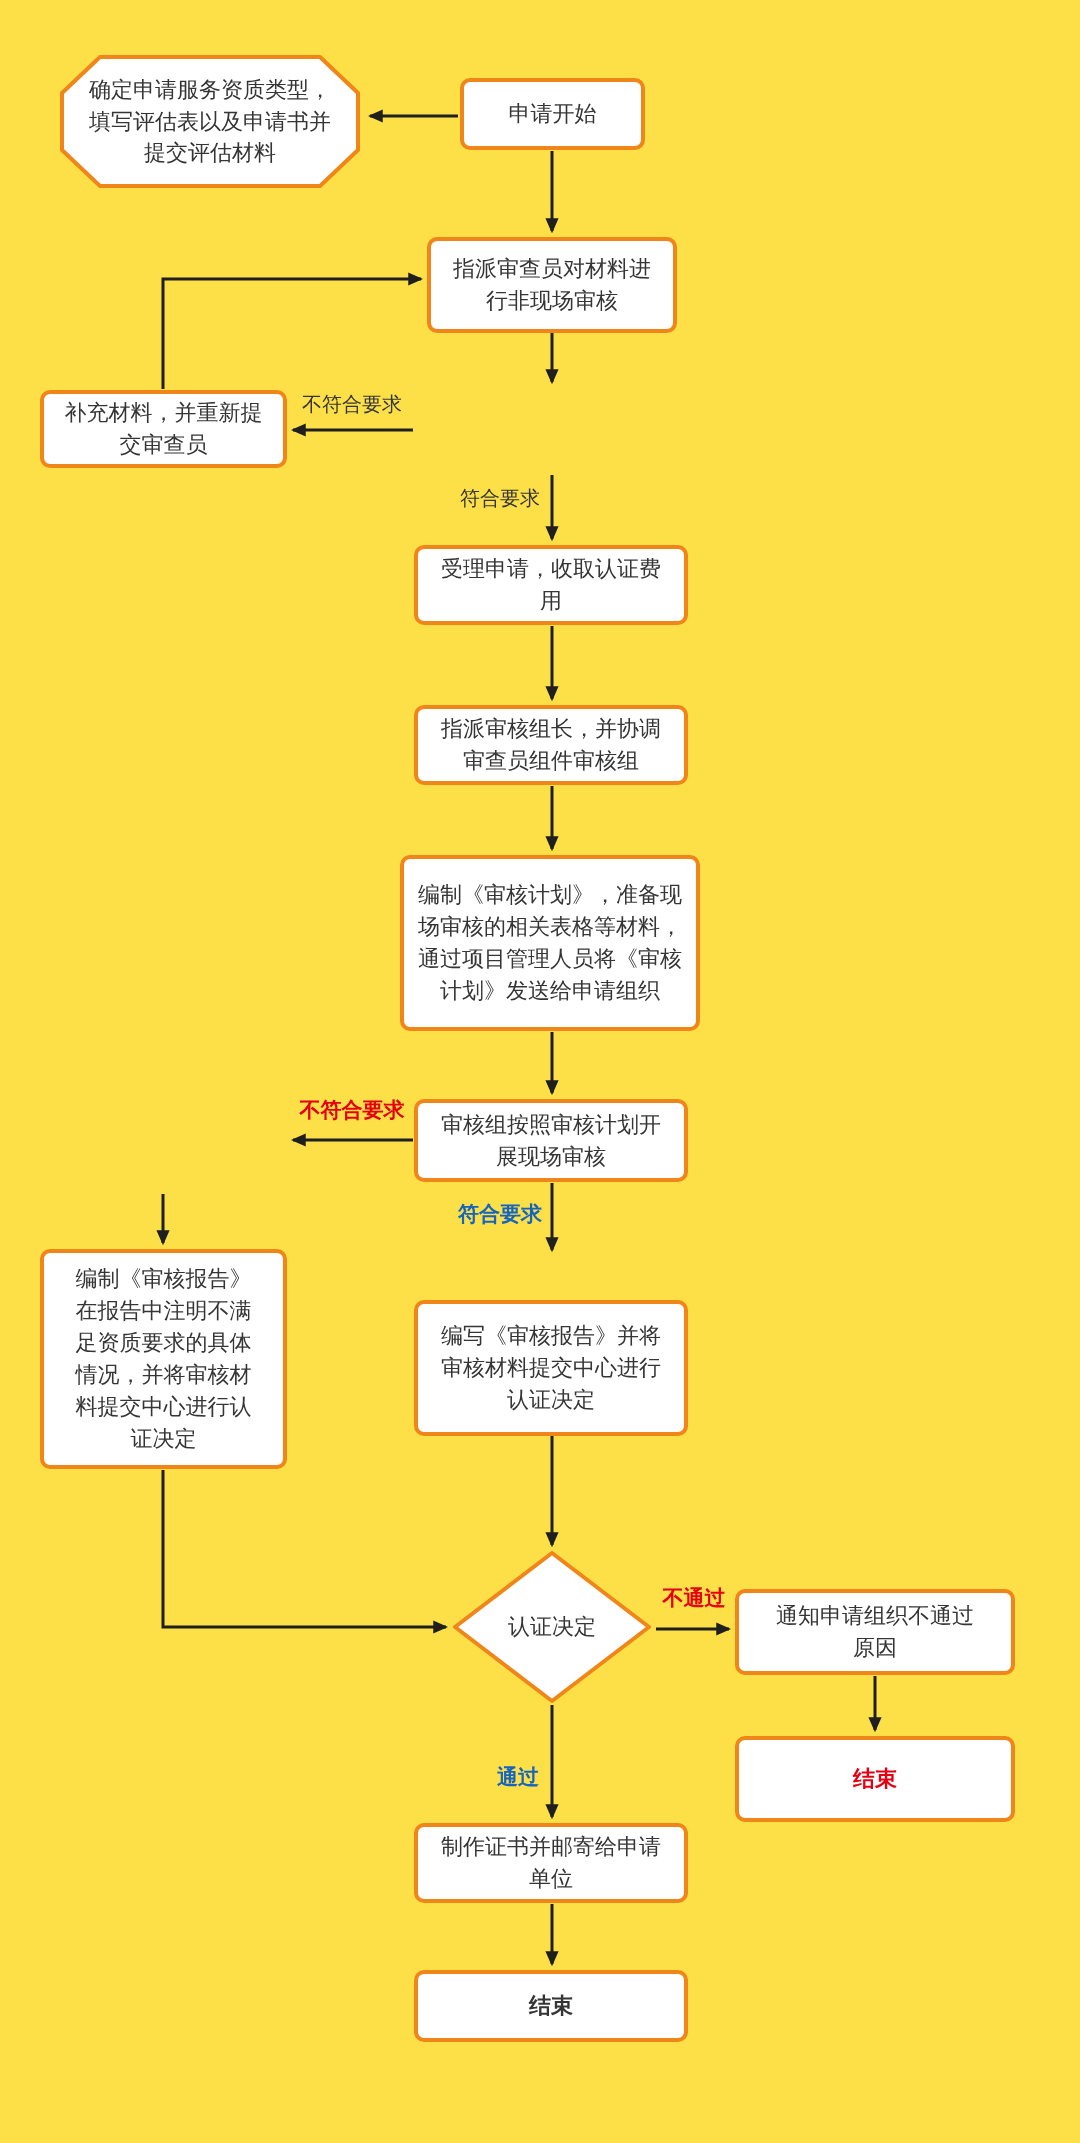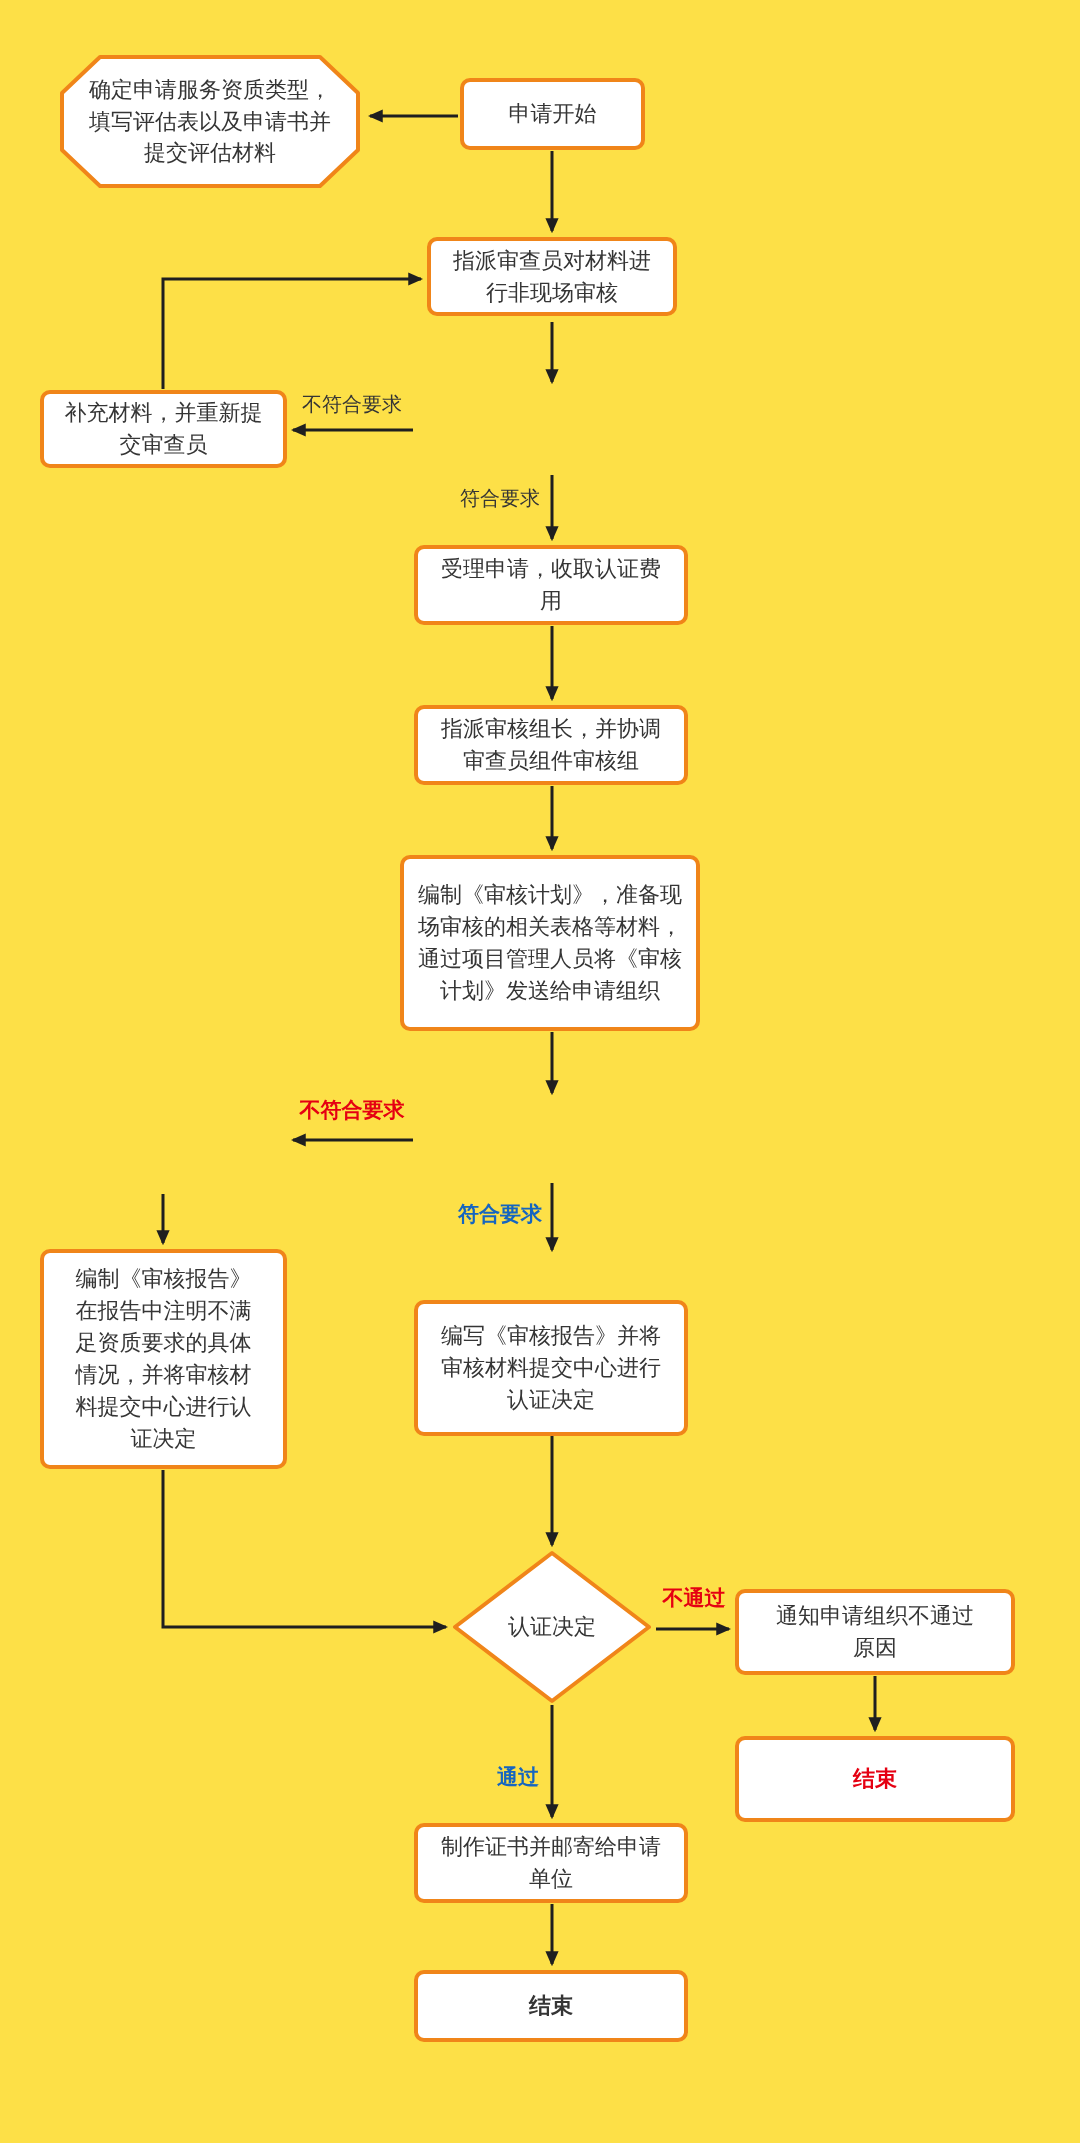--- a/index.html
+++ b/index.html
@@ -111,41 +111,44 @@
     <svg class="shape-svg" viewBox="0 0 300 133" preserveAspectRatio="none">
       <polygon points="40,2 260,2 298,38 298,95 260,131 40,131 2,95 2,38" fill="#ffffff" stroke="#F08519" stroke-width="4" stroke-linejoin="round"></polygon>
     </svg>
     <span class="shape-text">确定申请服务资质类型，填写评估表以及申请书并提交评估材料</span>
   </div>
 
   <div class="box" style="left:460px; top:78px; width:185px; height:72px;">
     <span class="box-text">申请开始</span>
   </div>
 
-  <div class="box" style="left:427px; top:237px; width:250px; height:79px;">
+  <div class="box" style="left:427px; top:237px; width:250px; height:96px;">
     <span class="box-text">指派审查员对材料进行非现场审核</span>
   </div>
 
 
   <div class="box" style="left:40px; top:390px; width:247px; height:78px;">
     <span class="box-text">补充材料，并重新提交审查员</span>
   </div>
 
   <div class="box" style="left:414px; top:545px; width:274px; height:80px;">
     <span class="box-text">受理申请，收取认证费用</span>
   </div>
 
   <div class="box" style="left:414px; top:705px; width:274px; height:80px;">
     <span class="box-text">指派审核组长，并协调审查员组件审核组</span>
   </div>
 
   <div class="box" style="left:400px; top:855px; width:300px; height:176px;">
     <span class="box-text">编制《审核计划》，准备现场审核的相关表格等材料，通过项目管理人员将《审核计划》发送给申请组织</span>
   </div>
 
+  <div class="box" style="left:414px; top:1099px; width:274px; height:83px;">
+    <span class="box-text">审核组按照审核计划开展现场审核</span>
+  </div>
 
 
   <div class="box" style="left:40px; top:1249px; width:247px; height:220px; padding:20px 26px;">
     <span class="box-text">编制《审核报告》在报告中注明不满足资质要求的具体情况，并将审核材料提交中心进行认证决定</span>
   </div>
 
   <div class="box" style="left:414px; top:1300px; width:274px; height:136px;">
     <span class="box-text">编写《审核报告》并将审核材料提交中心进行认证决定</span>
   </div>
 

